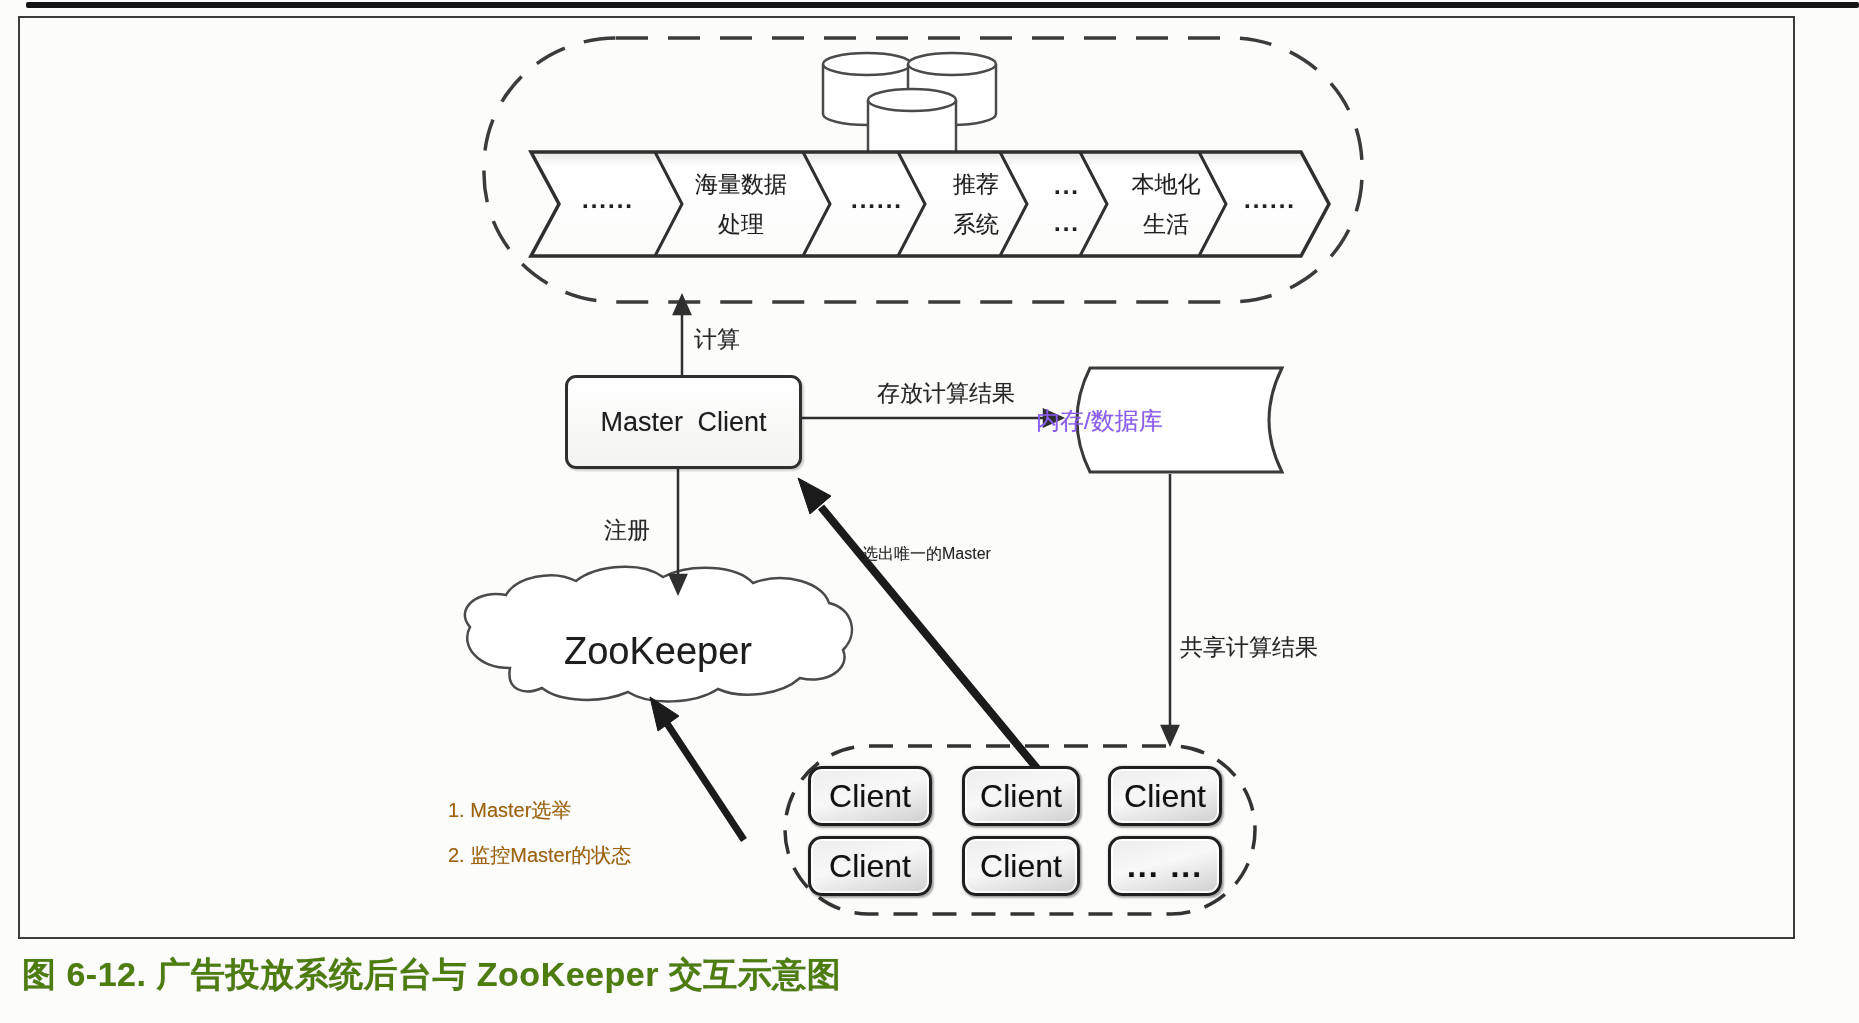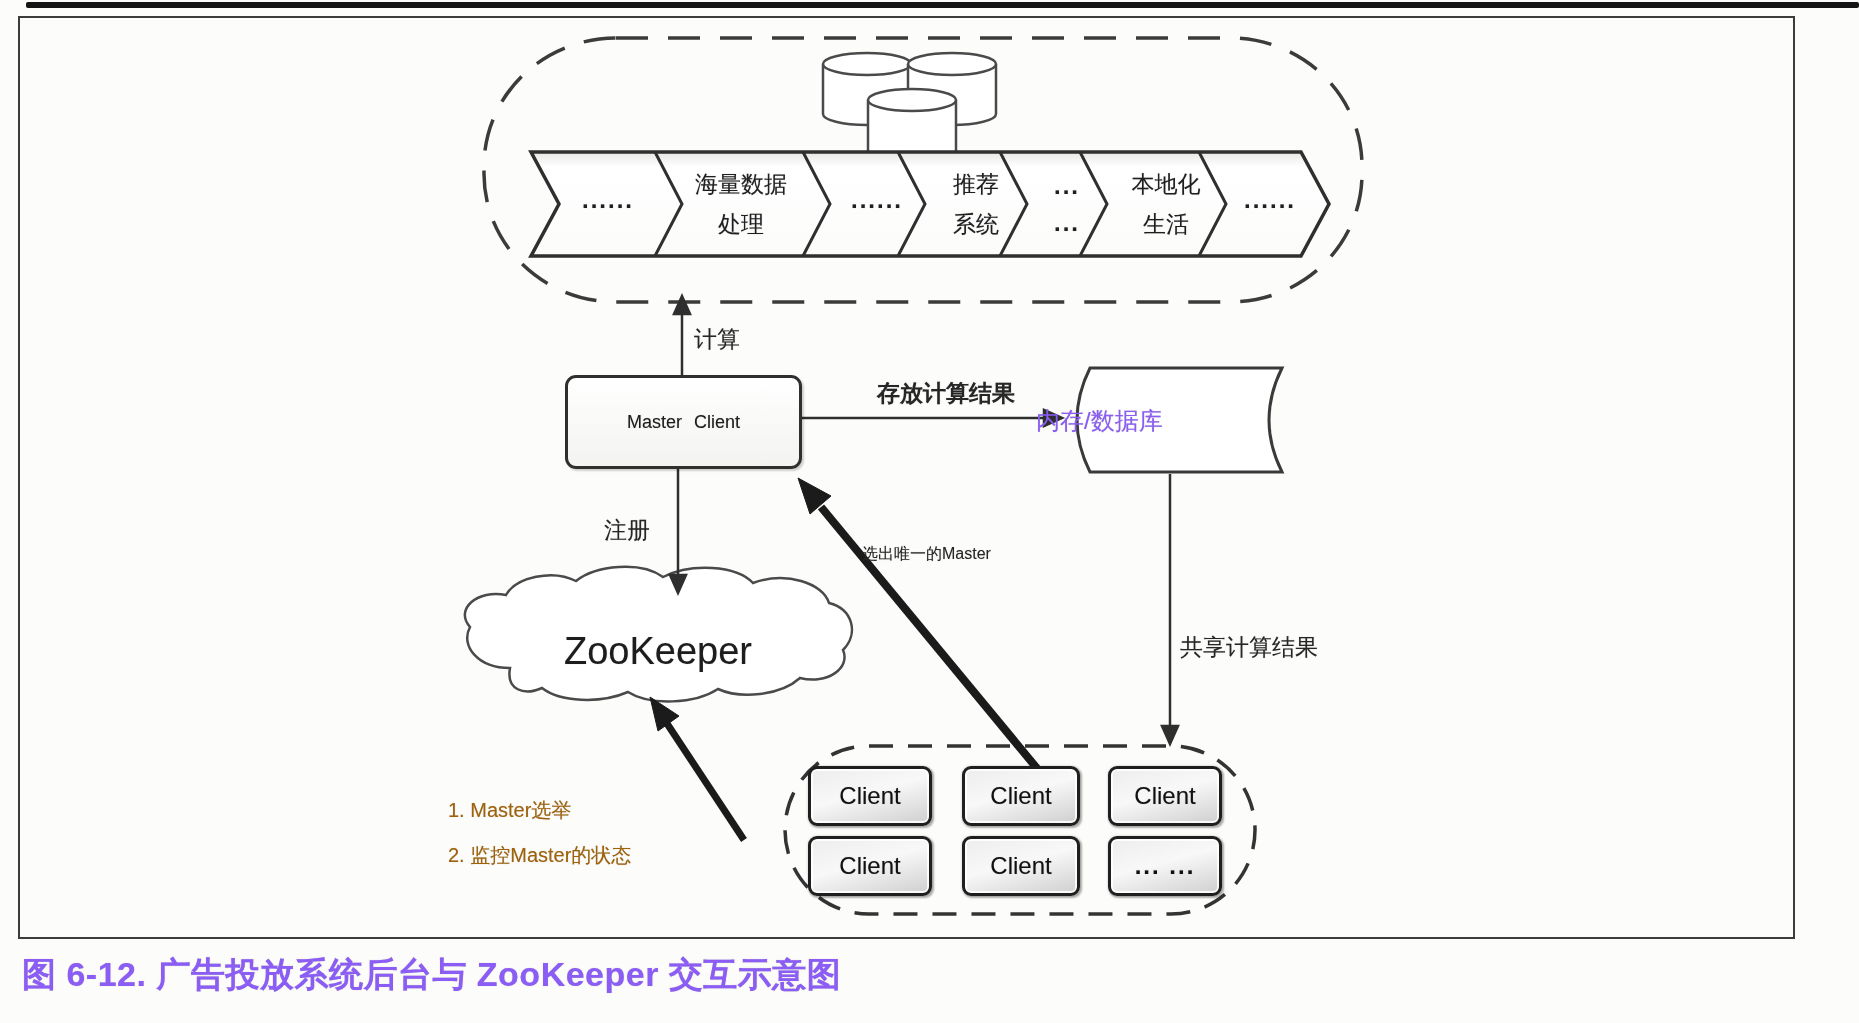--- a/index.html
+++ b/index.html
@@ -28,39 +28,39 @@
     text-shadow:0 0 1px rgba(70,70,70,.4);
   }
   .seg .dots{font-weight:700;letter-spacing:2px;font-size:24px;}
   
   .master{
     left:565px;top:375px;width:231px;height:88px;
     border:3px solid #2f2f2f;border-radius:11px;
     background:linear-gradient(180deg,#ffffff 0%,#f3f3f1 100%);
     box-shadow:2px 2px 2px rgba(0,0,0,.18);
     display:flex;align-items:center;justify-content:center;
-    font-size:18px;color:#1d1d1d;word-spacing:7px;
+    font-size:27px;color:#1d1d1d;word-spacing:7px;
     text-shadow:0 0 1px rgba(70,70,70,.4);
   }
   
   .storage-lbl{left:1036px;top:405px;width:176px;text-align:left;font-size:24px;font-weight:500;color:#8b5cf6;}
   
   .zk-lbl{left:540px;top:630px;width:236px;text-align:center;font-size:38px;color:#1d1d1d;}
   
   .client{
     position:absolute;
-    border:3px solid #1f1f1f;border-radius:9px;
+    border:3px solid #1f1f1f;border-radius:14px;
     background:linear-gradient(165deg,#ededed 0%,#f8f8f8 45%,#cfcfcf 100%);
     box-shadow:inset 0 0 0 2px rgba(255,255,255,.85), 1.5px 1.5px 2px rgba(0,0,0,.3), 0 0 3px rgba(0,0,0,.18);
     display:flex;align-items:center;justify-content:center;
-    font-size:24px;color:#111;
+    font-size:32px;color:#111;
     text-shadow:0 0 1px rgba(70,70,70,.4);
   }
   .caption{
-    left:22px;top:952px;font-size:34px;font-weight:600;color:#8b5cf6;
+    left:22px;top:952px;font-size:34px;font-weight:600;color:#4d7c0f;
     letter-spacing:.5px;text-shadow:0 0 1px rgba(60,60,60,.35);
   }
 </style>
 </head>
 <body>
 
 <div class="abs scanline"></div>
 <div class="abs frame"></div>
 
 <svg class="abs layer" viewBox="0 0 1859 1023">
@@ -161,20 +161,20 @@
 <div class="lbl zk-lbl">ZooKeeper</div>
 
 <div class="client" style="left:808px;top:766px;width:118px;height:54px;">Client</div>
 <div class="client" style="left:962px;top:766px;width:112px;height:54px;">Client</div>
 <div class="client" style="left:1108px;top:766px;width:108px;height:54px;">Client</div>
 <div class="client" style="left:808px;top:836px;width:118px;height:54px;">Client</div>
 <div class="client" style="left:962px;top:836px;width:112px;height:54px;">Client</div>
 <div class="client" style="left:1108px;top:836px;width:108px;height:54px;font-weight:700;letter-spacing:2px;">... ...</div>
 
 <div class="lbl edge-lbl" style="left:694px;top:324px;">计算</div>
-<div class="lbl edge-lbl" style="left:877px;top:378px;font-weight:bold;">存放计算结果</div>
+<div class="lbl edge-lbl" style="left:877px;top:378px;">存放计算结果</div>
 <div class="lbl edge-lbl" style="left:604px;top:515px;">注册</div>
 <div class="lbl edge-lbl" style="left:862px;top:544px;font-size:16px;">选出唯一的Master</div>
 <div class="lbl edge-lbl" style="left:1180px;top:632px;">共享计算结果</div>
 <div class="lbl note-lbl" style="left:448px;top:752px;">1. Master选举</div>
 <div class="lbl note-lbl" style="left:448px;top:797px;">2. 监控Master的状态</div>
 
 <div class="lbl caption">图 6-12.  广告投放系统后台与 ZooKeeper 交互示意图</div>
 
 </body></html>

